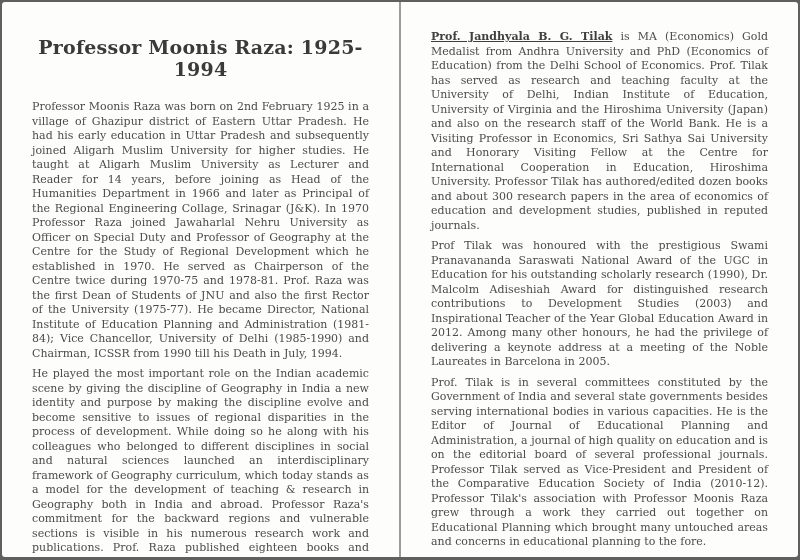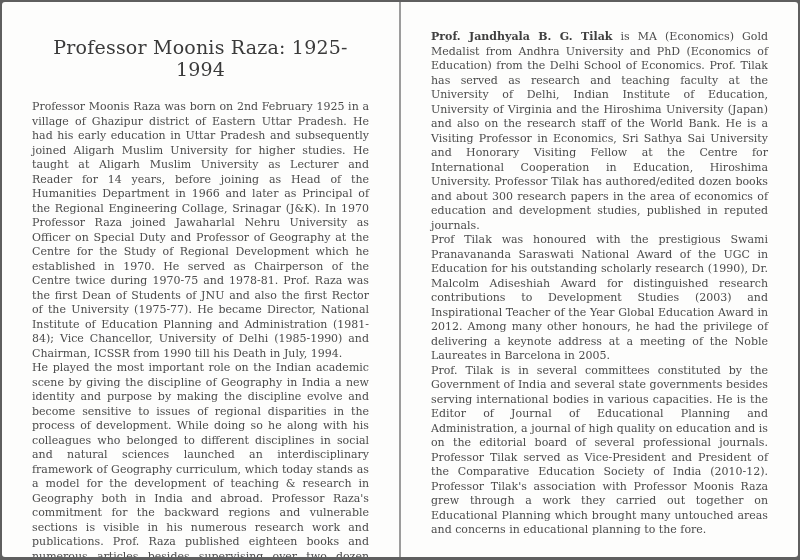--- a/index.html
+++ b/index.html
@@ -31,39 +31,40 @@
     box-sizing: border-box;
     padding: 28px 30px 20px 30px;
     overflow: hidden;
   }
   .divider {
     flex: 0 0 2px;
     background: var(--divider, #9c9c9c);
   }
   h1.page-title {
     font-size: 19px;
-    font-weight: normal;
+    font-weight: bold;
     color: var(--title, #3a3a3a);
     text-align: center;
     margin: 6px 0 20px 0;
     letter-spacing: 0.2px;
   }
   p.body-para {
     font-size: 11px;
     line-height: 14.5px;
     color: var(--ink, #4b4b4b);
     text-align: justify;
     margin: 0 0 0 0;
   }
   p.body-para + p.body-para {
-    margin-top: 0;
+    margin-top: 6px;
   }
   p.body-para strong {
     font-weight: bold;
     color: var(--ink-bold, #3f3f3f);
+    text-decoration: underline;
   }
 </style>
 </head>
 <body>
 
 <div class="frame">
   <div class="spread">
 
     <div class="page page-left">
       <h1 class="page-title">Professor Moonis Raza: 1925-1994</h1>

